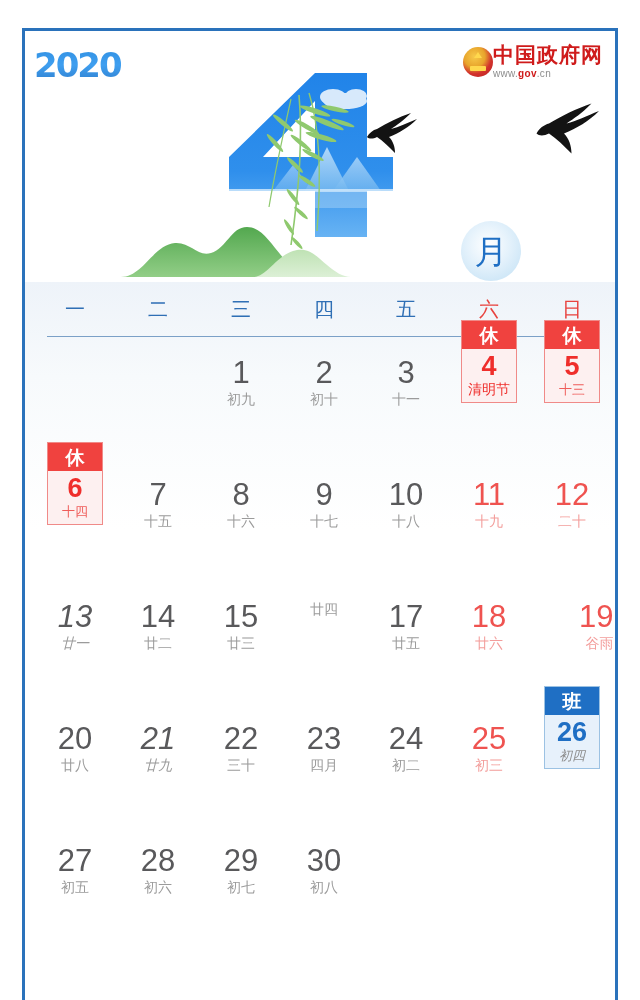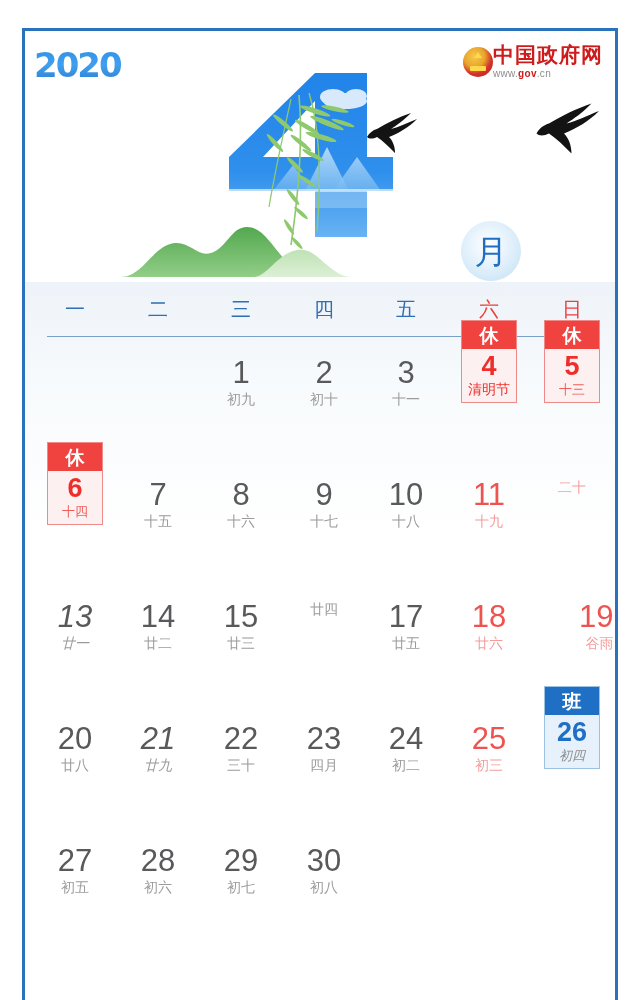--- a/index.html
+++ b/index.html
@@ -401,20 +401,21 @@
           </div>
           <div class="cell" style="left: 381px; top: 134px;">
             <div class="num">10</div>
             <div class="lunar">十八</div>
           </div>
           <div class="cell weekend" style="left: 464px; top: 134px;">
             <div class="num">11</div>
             <div class="lunar">十九</div>
           </div>
           <div class="cell weekend" style="left: 547px; top: 134px;">
+            <div class="num">12</div>
             <div class="lunar">二十</div>
           </div>
           <div class="cell" style="left: 50px; top: 256px; font-style: italic;">
             <div class="num">13</div>
             <div class="lunar">廿一</div>
           </div>
           <div class="cell" style="left: 133px; top: 256px;">
             <div class="num">14</div>
             <div class="lunar">廿二</div>
           </div>

